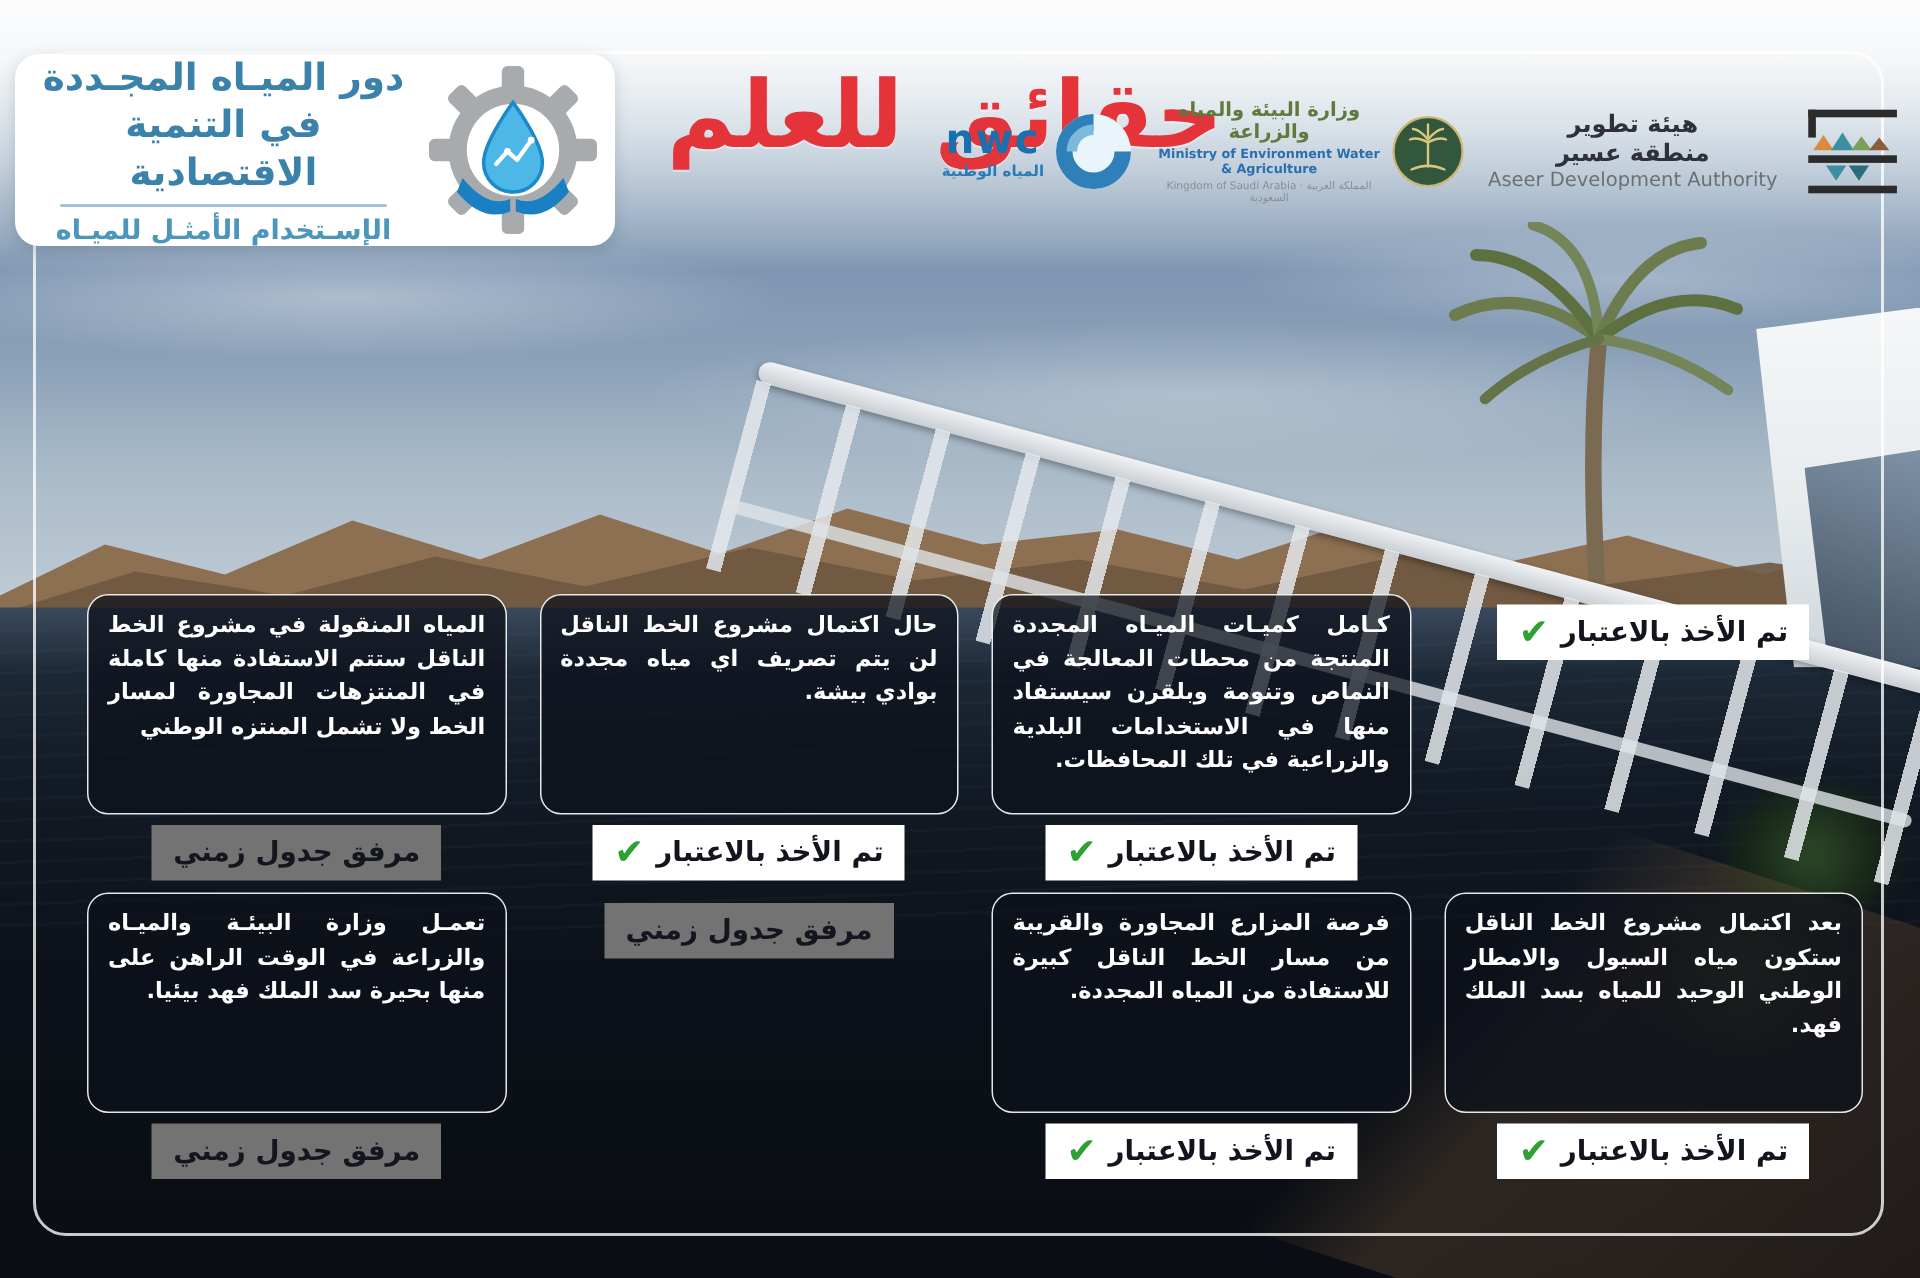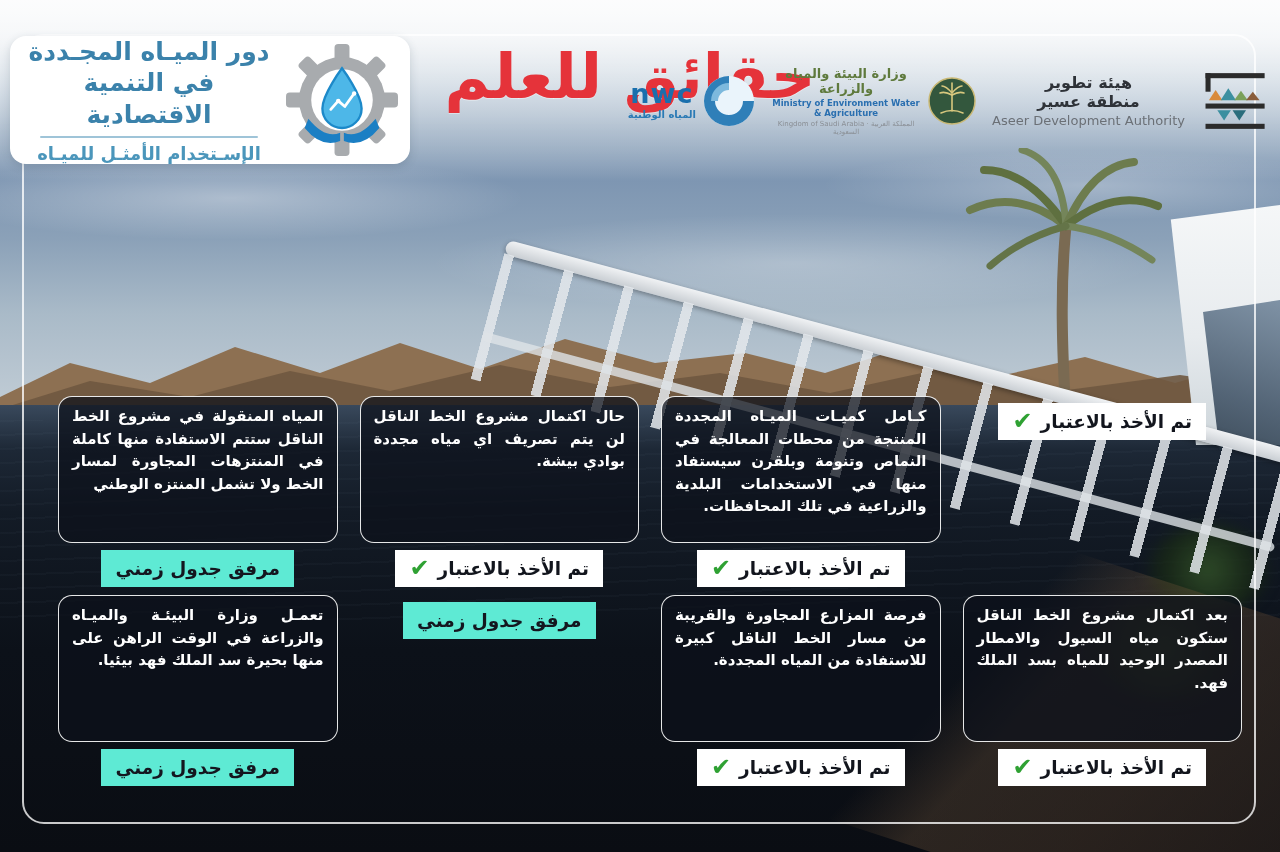--- a/index.html
+++ b/index.html
@@ -116,21 +116,21 @@
     width:100%; min-height:147px;
     background:rgba(13,17,26,.72); border:1.5px solid rgba(255,255,255,.9); border-radius:14px;
     padding:8px 13px; color:#ffffff; font-weight:bold; font-size:15px; line-height:1.5;
     text-align:justify; direction:rtl;
   }
   .badge {
     margin-top:7px; min-height:37px; display:flex; align-items:center; gap:8px;
     padding:2px 14px; font-weight:bold; font-size:18.5px; direction:rtl;
   }
   .badge.considered { background:#ffffff; color:#12151d; }
-  .badge.timeline   { background:#5eead4; color:#14161f; }
+  .badge.timeline   { background:#737373; color:#14161f; }
   .badge .check { color:#2fa133; font-size:24px; line-height:1; display:none; transform:translateY(-1px); }
   .badge.considered .check { display:inline; }
 </style>
 </head>
 <body>
 
 <div class="poster">
 
   <div class="sky"></div>
   <div class="sky-clouds"></div>
@@ -270,21 +270,21 @@
           <span class="check">✔</span>
         </div>
     </div>
     <div class="card">
       <div class="box">المياه المنقولة في مشروع الخط الناقل ستتم الاستفادة منها كاملة في المنتزهات المجاورة لمسار الخط ولا تشمل المنتزه الوطني</div>
       <div class="badge timeline">
           <span>مرفق جدول زمني</span>
         </div>
     </div>
     <div class="card">
-      <div class="box">بعد اكتمال مشروع الخط الناقل ستكون مياه السيول والامطار المصدر الوحيد للمياه بسد الملك فهد.</div>
+      <div class="box">بعد اكتمال مشروع الخط الناقل ستكون مياه السيول والامطار الوطني الوحيد للمياه بسد الملك فهد.</div>
       <div class="badge considered">
           <span>تم الأخذ بالاعتبار</span>
           <span class="check">✔</span>
         </div>
     </div>
     <div class="card">
       <div class="box">فرصة المزارع المجاورة والقريبة من مسار الخط الناقل كبيرة للاستفادة من المياه المجددة.</div>
       <div class="badge considered">
           <span>تم الأخذ بالاعتبار</span>
           <span class="check">✔</span>

